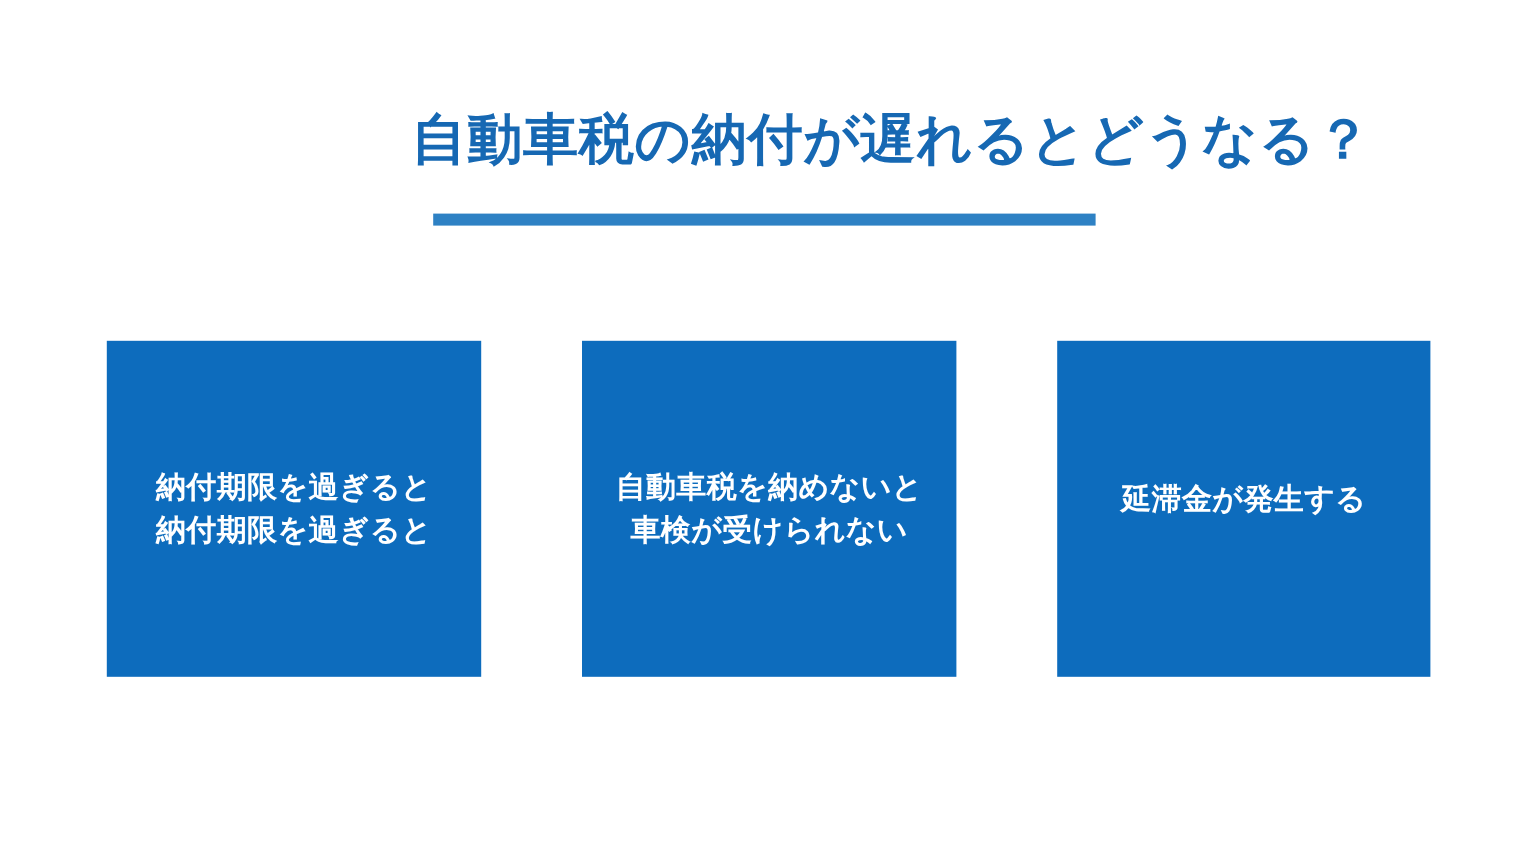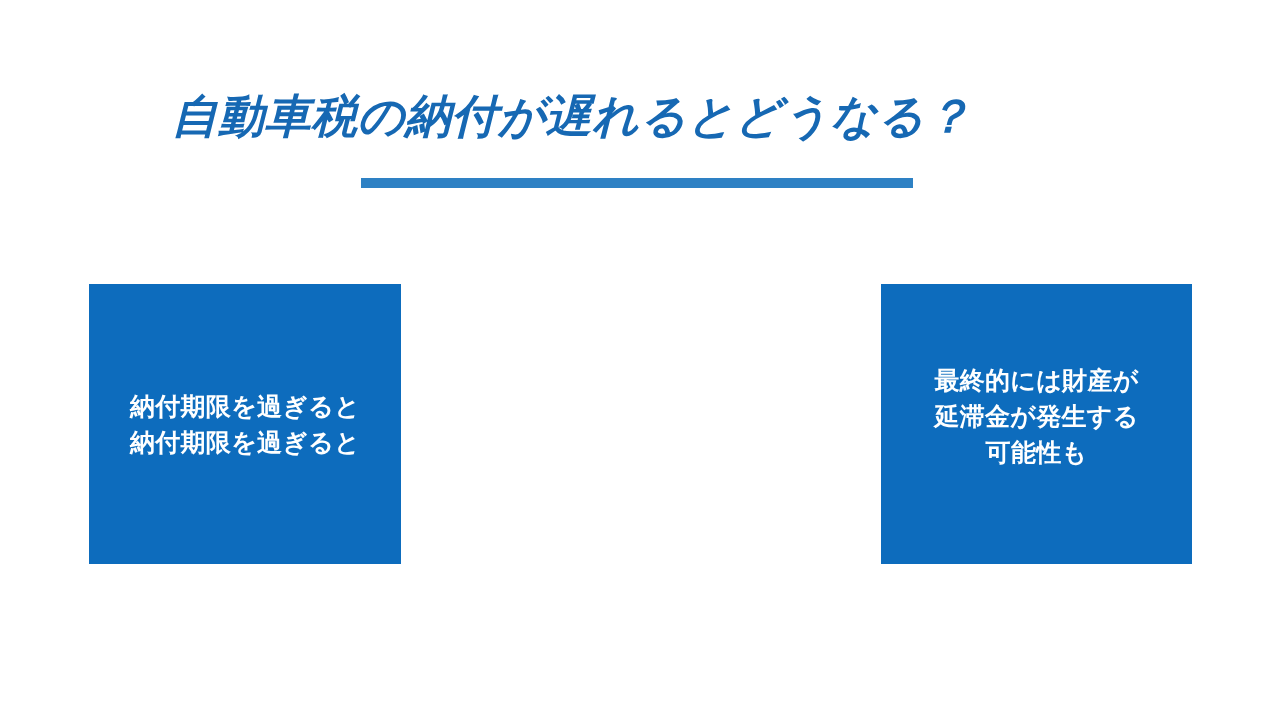--- a/index.html
+++ b/index.html
@@ -20,22 +20,21 @@
     height: 720px;
     background: #ffffff;
   }
 
   
   .title-block {
     position: absolute;
     left: 0;
     top: 88px;
     width: 1143px;
-    text-align: center;
-    font-style: italic;
+    text-align: right;
   }
   .slide-title {
     font-size: 46px;
     line-height: 56px;
     font-weight: bold;
     color: #1668b3;
     letter-spacing: 0.5px;
     white-space: nowrap;
     margin: 0;
   }
@@ -102,23 +101,27 @@
 
   <div class="card-row">
 
     <div class="card card-1">
       <div class="card-text">
         <span class="card-line">納付期限を過ぎると</span>
         <span class="card-line">納付期限を過ぎると</span>
       </div>
     </div>
 
+    <div class="card card-2">
+      <div class="card-text">
+        <span class="card-line">自動車税を納めないと</span>
+        <span class="card-line">車検が受けられない</span>
+      </div>
+    </div>
 
     <div class="card card-3">
       <div class="card-text">
-        <span class="card-line">最終的には財産が</span>
         <span class="card-line">延滞金が発生する</span>
-        <span class="card-line">可能性も</span>
       </div>
     </div>
 
   </div>
 </div>
 
 </body></html>

